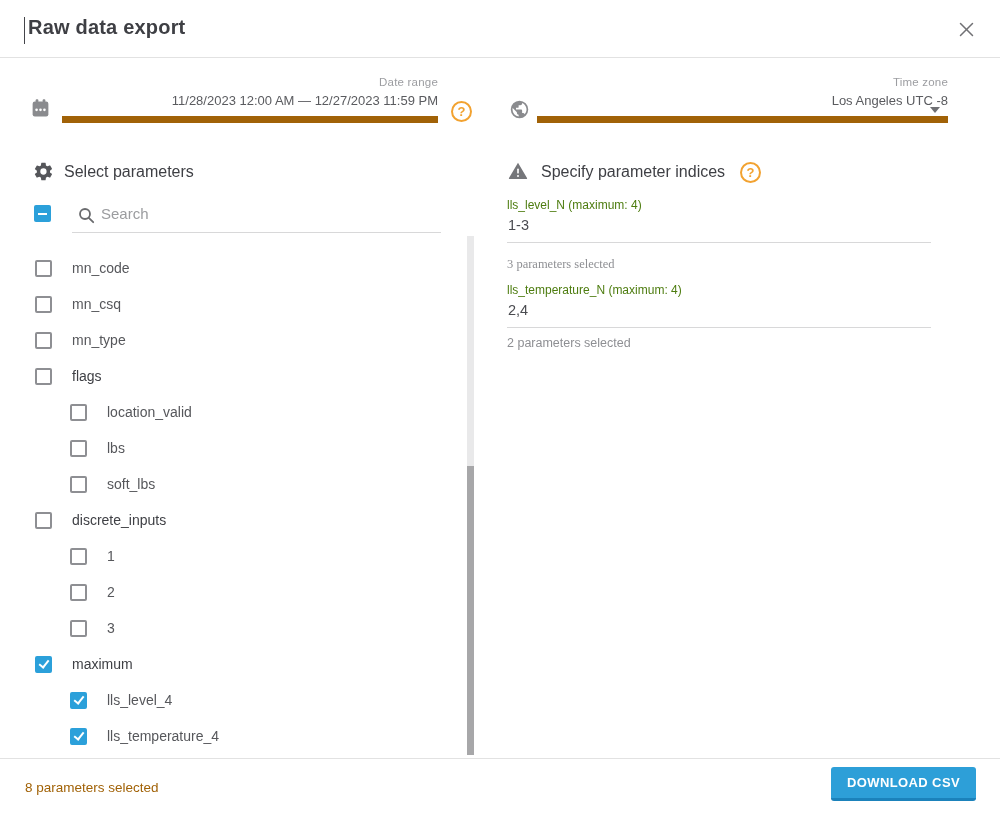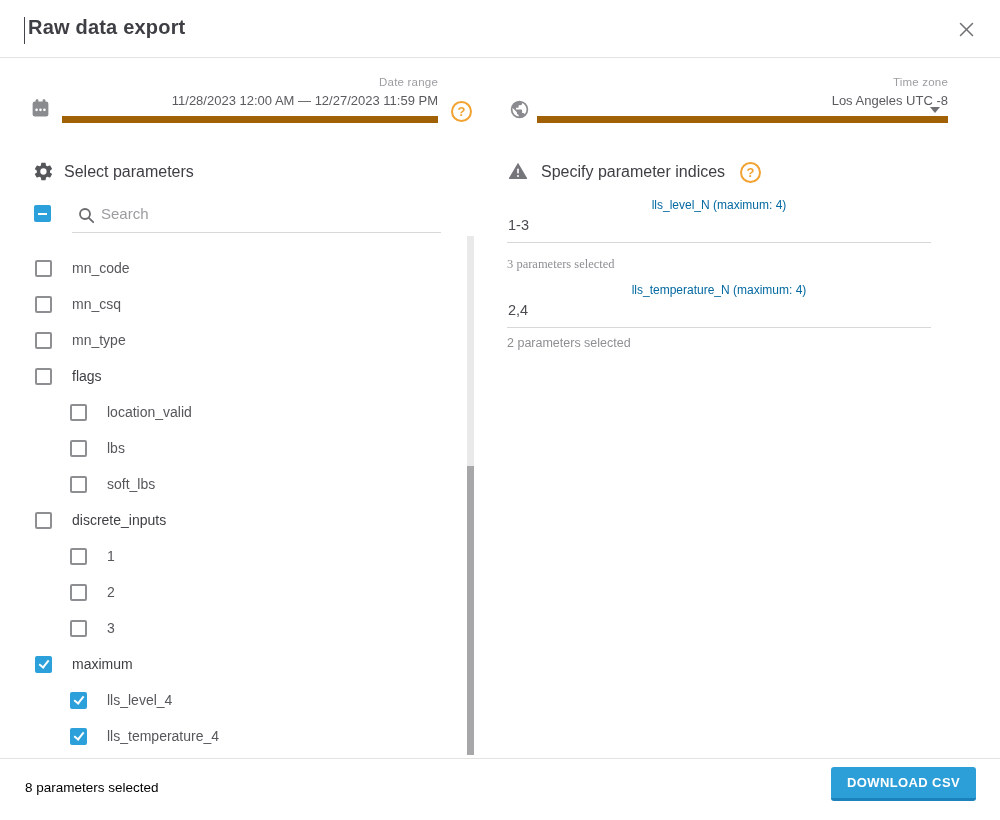--- a/index.html
+++ b/index.html
@@ -63,33 +63,33 @@
         border:solid #fff; border-width:0 2px 2px 0; transform:rotate(38deg); }
   .row-label { font-size:14px; color:#56575b; white-space:nowrap; }
   .row-label.group { font-weight:400; color:#3f4045; }
 
   
   .scroll-track { left:467px; top:236px; width:7px; height:519px; background:#e9e9ea; }
   .scroll-thumb { left:467px; top:466px; width:7px; height:289px; background:#a7a7a9; cursor:pointer; }
 
   
   .idx-field { border-bottom:1px solid #d8d8d9; width:424px; }
-  .idx-field .f-label { font-size:12px; color:#0369a1;text-align:center; }
+  .idx-field .f-label { font-size:12px; color:#4d7c0f; }
   .idx-input { display:block; border:none; outline:none; background:transparent; width:100%;
       font-family:"Liberation Sans", sans-serif; font-size:14.5px; color:#4a4b50;
       margin-top:5px; padding:0 0 9px 1px; }
   .idx-1 { left:507px; top:198px; }
   .idx-2 { left:507px; top:283px; }
   .idx-status { font-size:12.5px; color:#8e8f93; }
   .idx-status-1 { left:507px; top:257px;font-family:Liberation Serif, serif; }
   .idx-status-2 { left:507px; top:336px; }
 
   
   .footer-divider { left:0; top:758px; width:1000px; height:1px; background:#e2e2e2; }
-  .footer-status { left:25px; top:780px; font-size:13.5px; color:#000000; }
+  .footer-status { left:25px; top:780px; font-size:13.5px; color:#a16207; }
   .download-btn { left:831px; top:767px; width:145px; height:34px; background:#2d9fd8;
       border:none; border-bottom:3px solid #1b82bb; border-radius:3px; color:#ffffff;
       font-family:"Liberation Sans", sans-serif; font-size:13px; font-weight:700;
       letter-spacing:.4px; display:flex; align-items:center; justify-content:center; cursor:pointer; }
 
   .icon { position:absolute; }
 </style>
 </head>
 <body>
 

